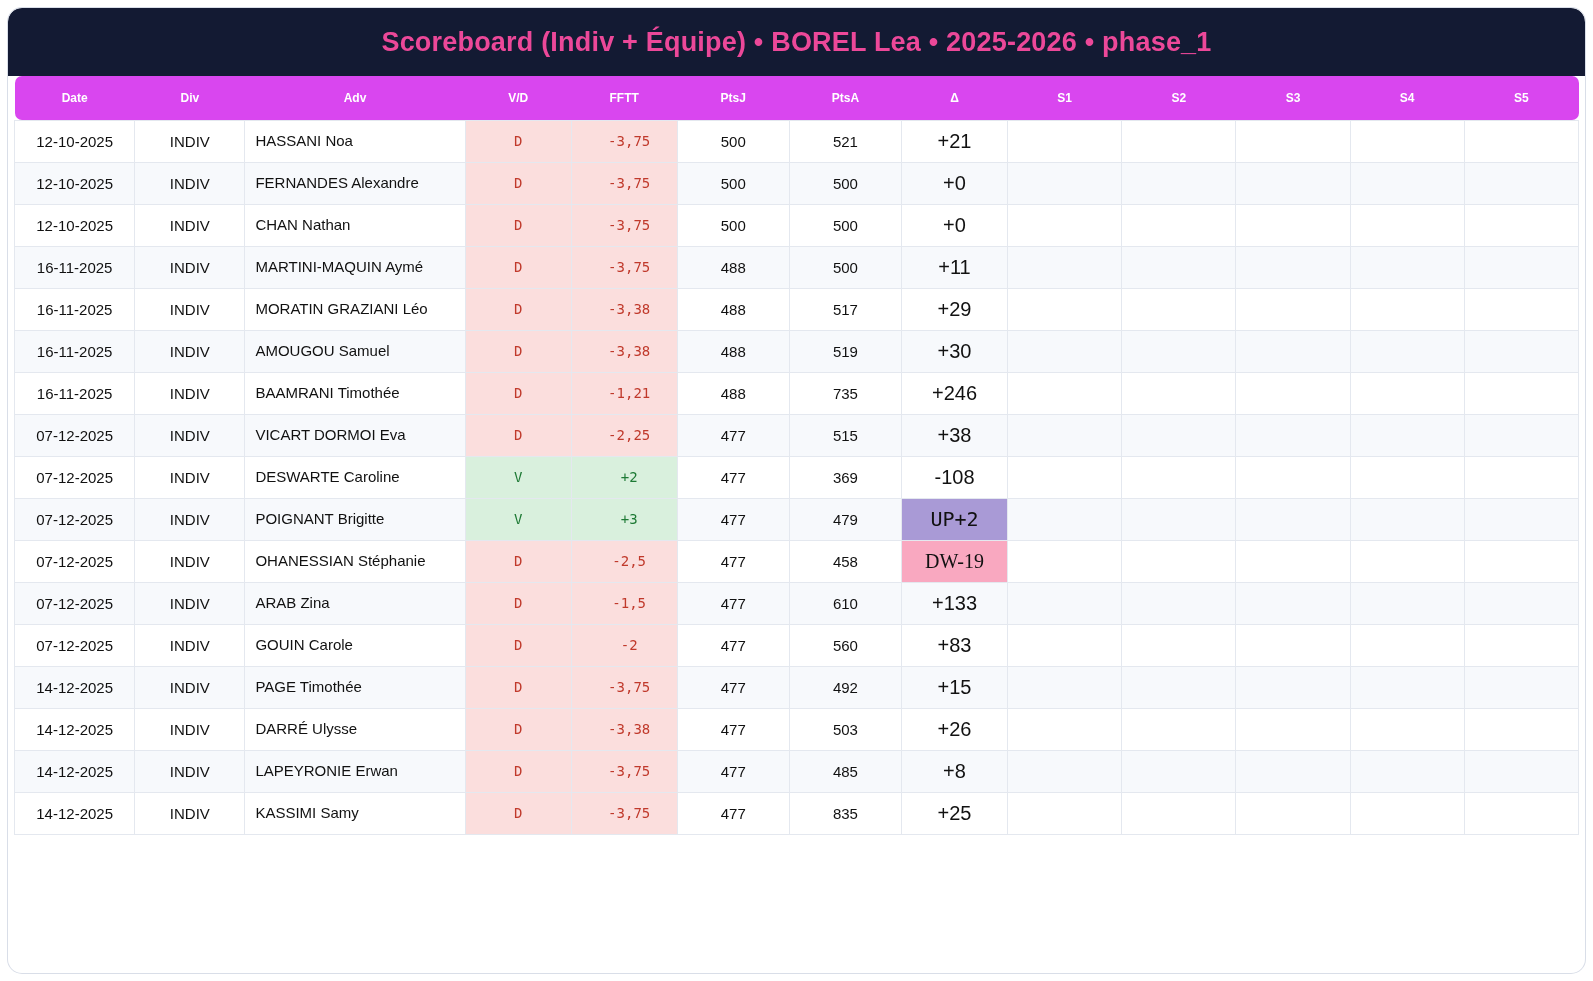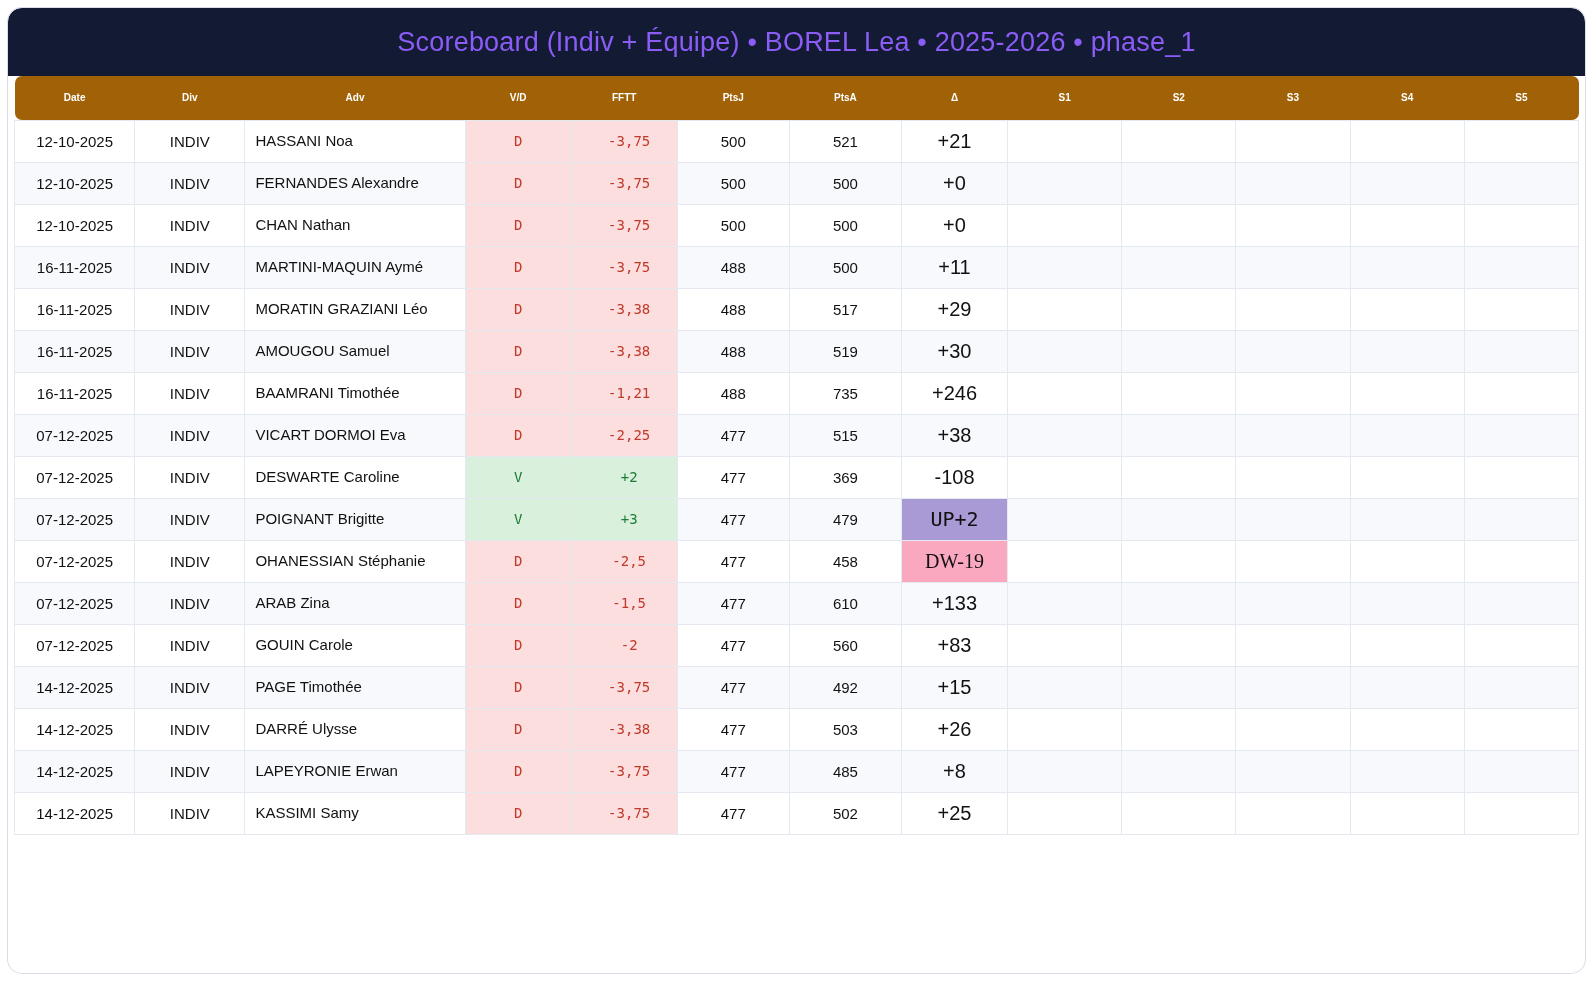--- a/index.html
+++ b/index.html
@@ -31,41 +31,41 @@
   .title-bar {
     height: 68px;
     background: #131a33;
     display: flex;
     align-items: center;
     justify-content: center;
     border-top-left-radius: 14px;
     border-top-right-radius: 14px;
   }
   .title-bar .title {
-    color: #8b5cf6;
+    color: #ec4899;
     font-size: 27px;
-    font-weight: normal;
+    font-weight: bold;
     letter-spacing: 0.2px;
     white-space: nowrap;
     text-align: right;
   }
   .table-wrap {
     padding: 0 6px;
     background: #ffffff;
   }
   table {
     border-collapse: collapse;
     width: 1565px;
     table-layout: fixed;
     font-size: 15px;
   }
   thead th {
-    background: #a16207;
+    background: #d946ef;
     color: #ffffff;
-    font-size: 10px;
+    font-size: 12px;
     font-weight: bold;
     height: 44px;
     text-align: center;
     border: none;
     padding: 0 4px;
     box-sizing: border-box;
   }
   thead tr th:first-child { border-top-left-radius: 7px; border-bottom-left-radius: 7px; }
   thead tr th:last-child { border-top-right-radius: 7px; border-bottom-right-radius: 7px; }
 
@@ -392,21 +392,21 @@
               <td class="c-s"></td>
               <td class="c-s"></td>
             </tr>
             <tr class="odd">
               <td class="c-date">14-12-2025</td>
               <td class="c-div">INDIV</td>
               <td class="c-adv">KASSIMI Samy</td>
               <td class="c-vd vd-D">D</td>
               <td class="c-ffts ff-neg">-3,75</td>
               <td class="c-num">477</td>
-              <td class="c-num">502</td>
+              <td class="c-num">835</td>
               <td class="c-delta">+25</td>
               <td class="c-s"></td>
               <td class="c-s"></td>
               <td class="c-s"></td>
               <td class="c-s"></td>
               <td class="c-s"></td>
             </tr>
           </tbody>
       </table>
     </div>

